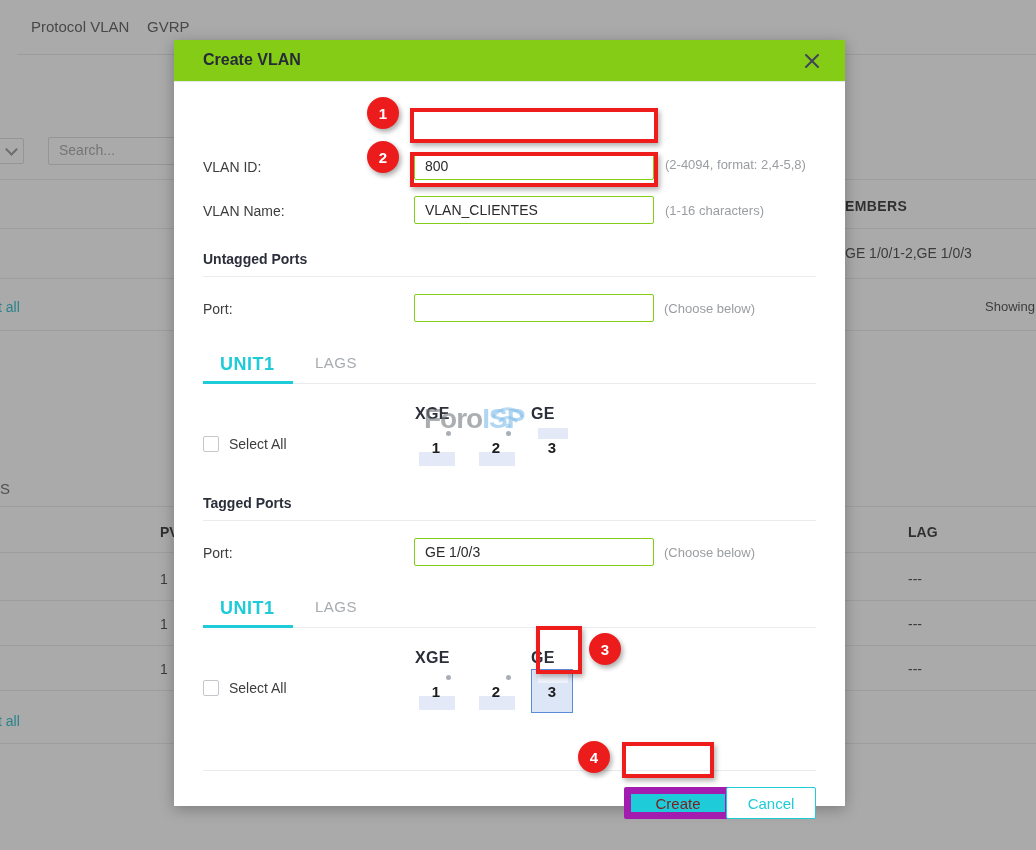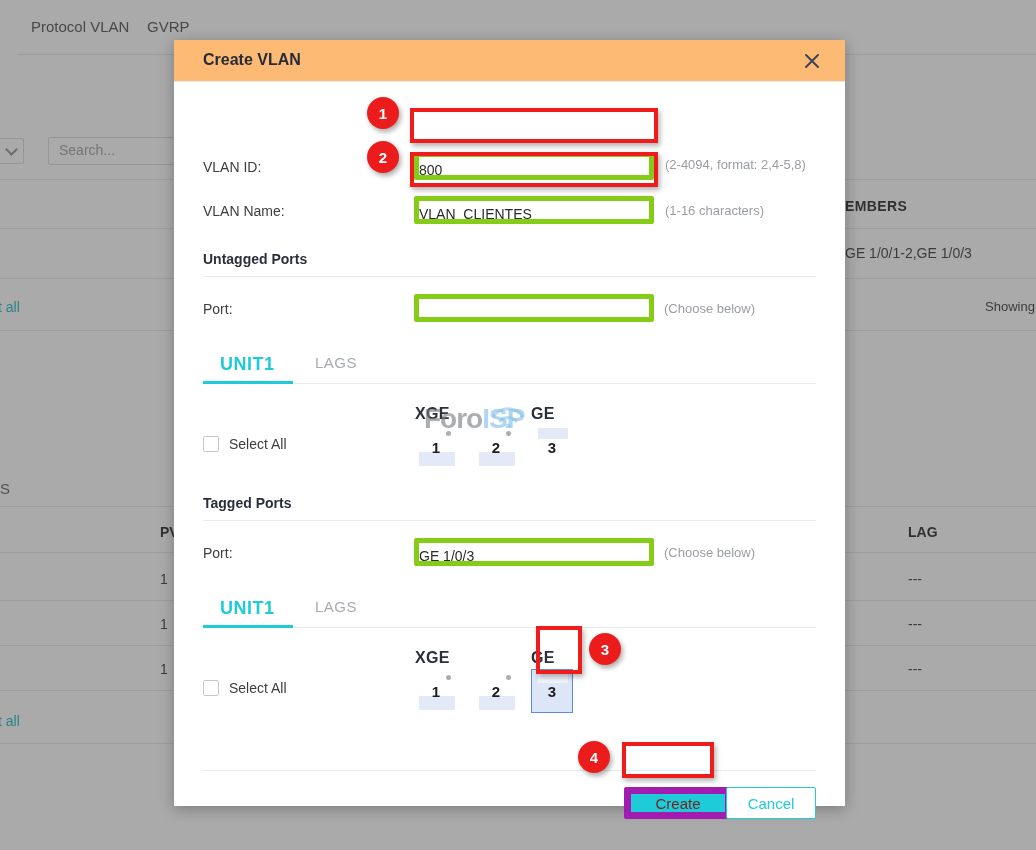--- a/index.html
+++ b/index.html
@@ -87,21 +87,21 @@
   #modal {
     position: absolute;
     left: 174px; top: 40px;
     width: 671px; height: 766px;
     background: #ffffff;
     box-shadow: 0 3px 14px rgba(0,0,0,0.28);
   }
   .modal-header {
     position: relative;
     height: 42px;
-    background: #fdba74;
+    background: #84cc16;
     border-bottom: 1px solid #e7e9ec;
   }
   .modal-title {
     position: absolute; left: 29px; top: 11px;
     font-size: 16px; font-weight: bold; color: #262b38;
   }
   .modal-close {
     position: absolute; right: 22px; top: 10px;
     width: 22px; height: 22px; cursor: pointer;
     color: #3f4458;
@@ -109,23 +109,23 @@
   .modal-close svg { display: block; }
 
   .modal-body { position: relative; height: 724px; }
 
   .frow-label {
     position: absolute; font-size: 14px; color: #3d3d3d;
   }
   .ftext {
     position: absolute;
     width: 240px; height: 28px;
-    border: 5px solid #84cc16; background: #fff; border-radius: 2px;
+    border: 1px solid #84cc16; background: #fff; border-radius: 2px;
     font-size: 14px; color: #2a2a2a;
-    line-height: 26px;
+    padding-left: 10px; line-height: 26px;
     overflow: hidden; white-space: nowrap;
   }
   .ftext.empty { color: #9b9ea2; }
   .fhint {
     position: absolute; font-size: 13px; color: #9a9da1; white-space: nowrap;
   }
 
   .section-title {
     position: absolute; font-size: 14px; font-weight: bold; color: #2a2f3a; text-align: center;
   }

